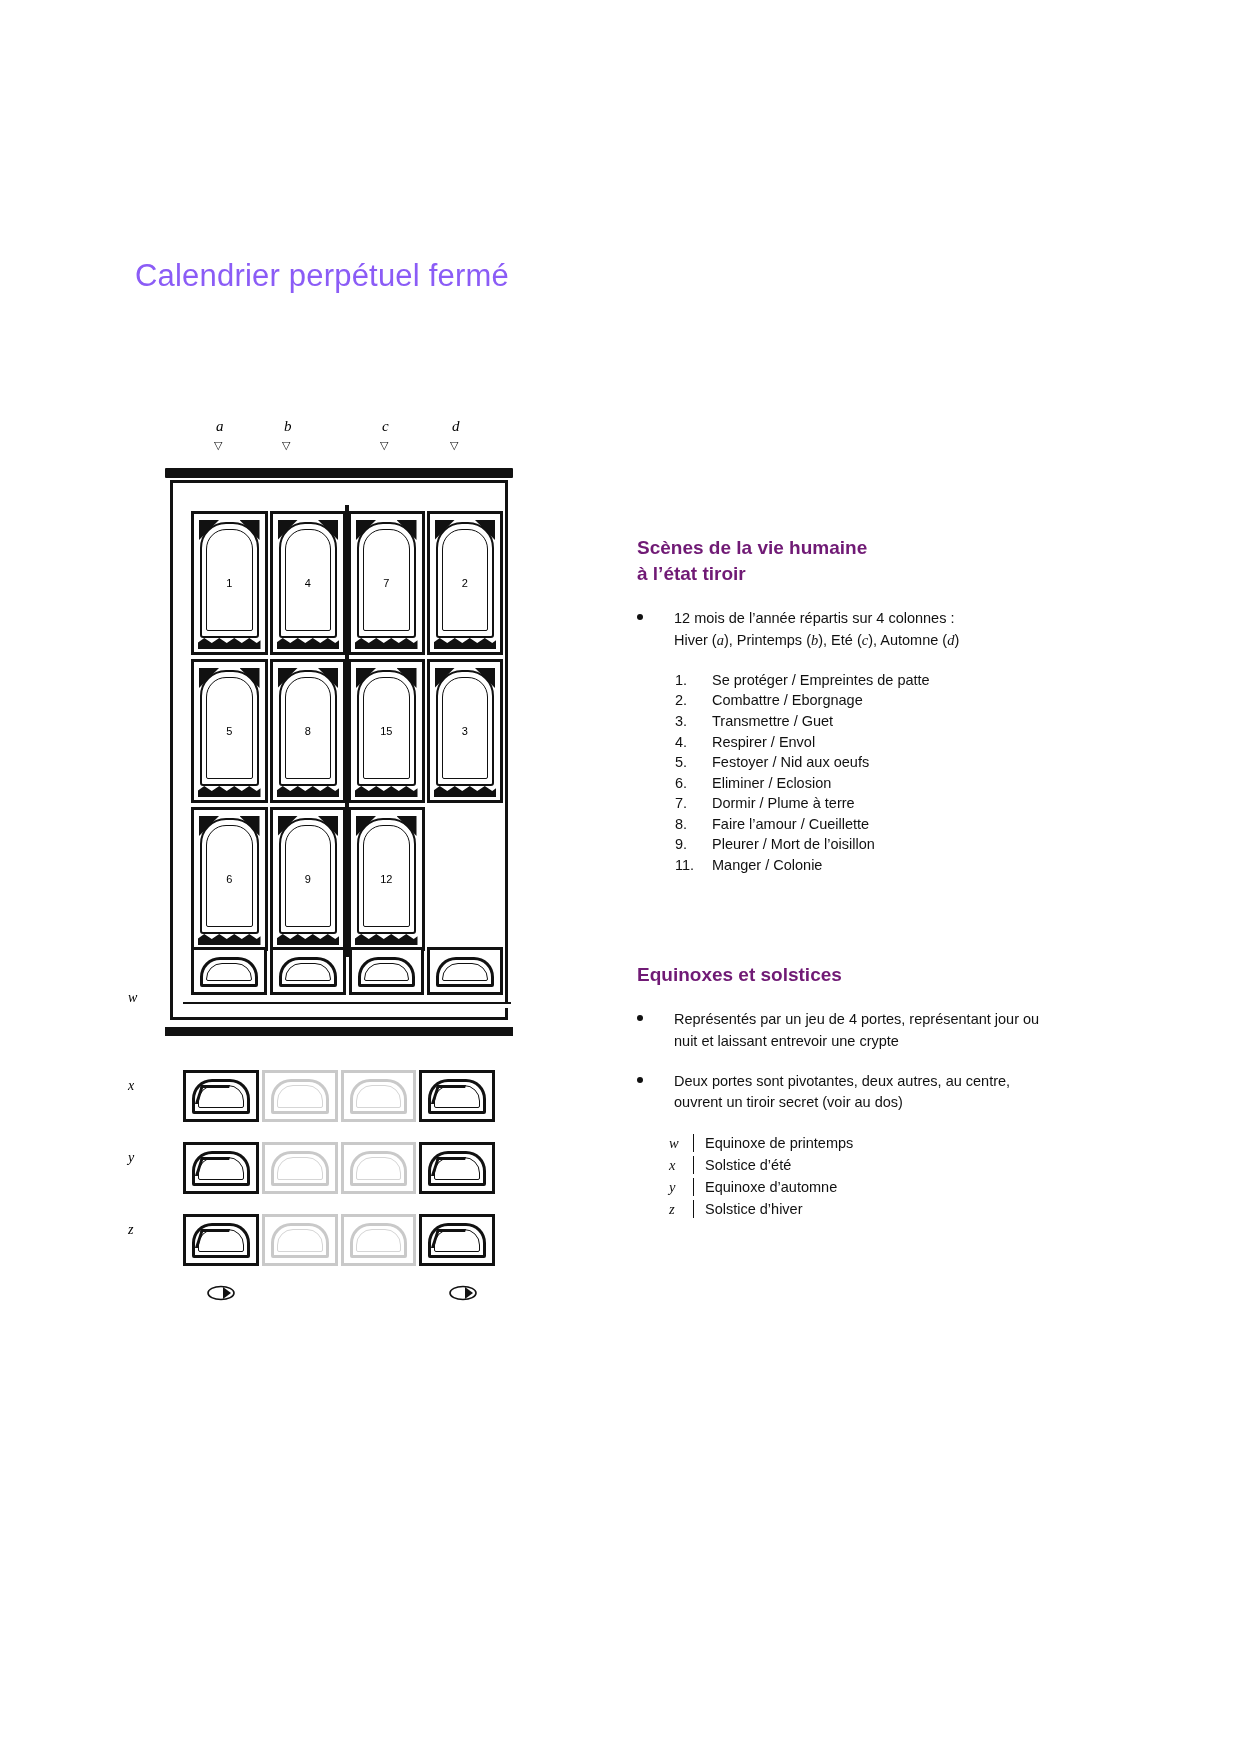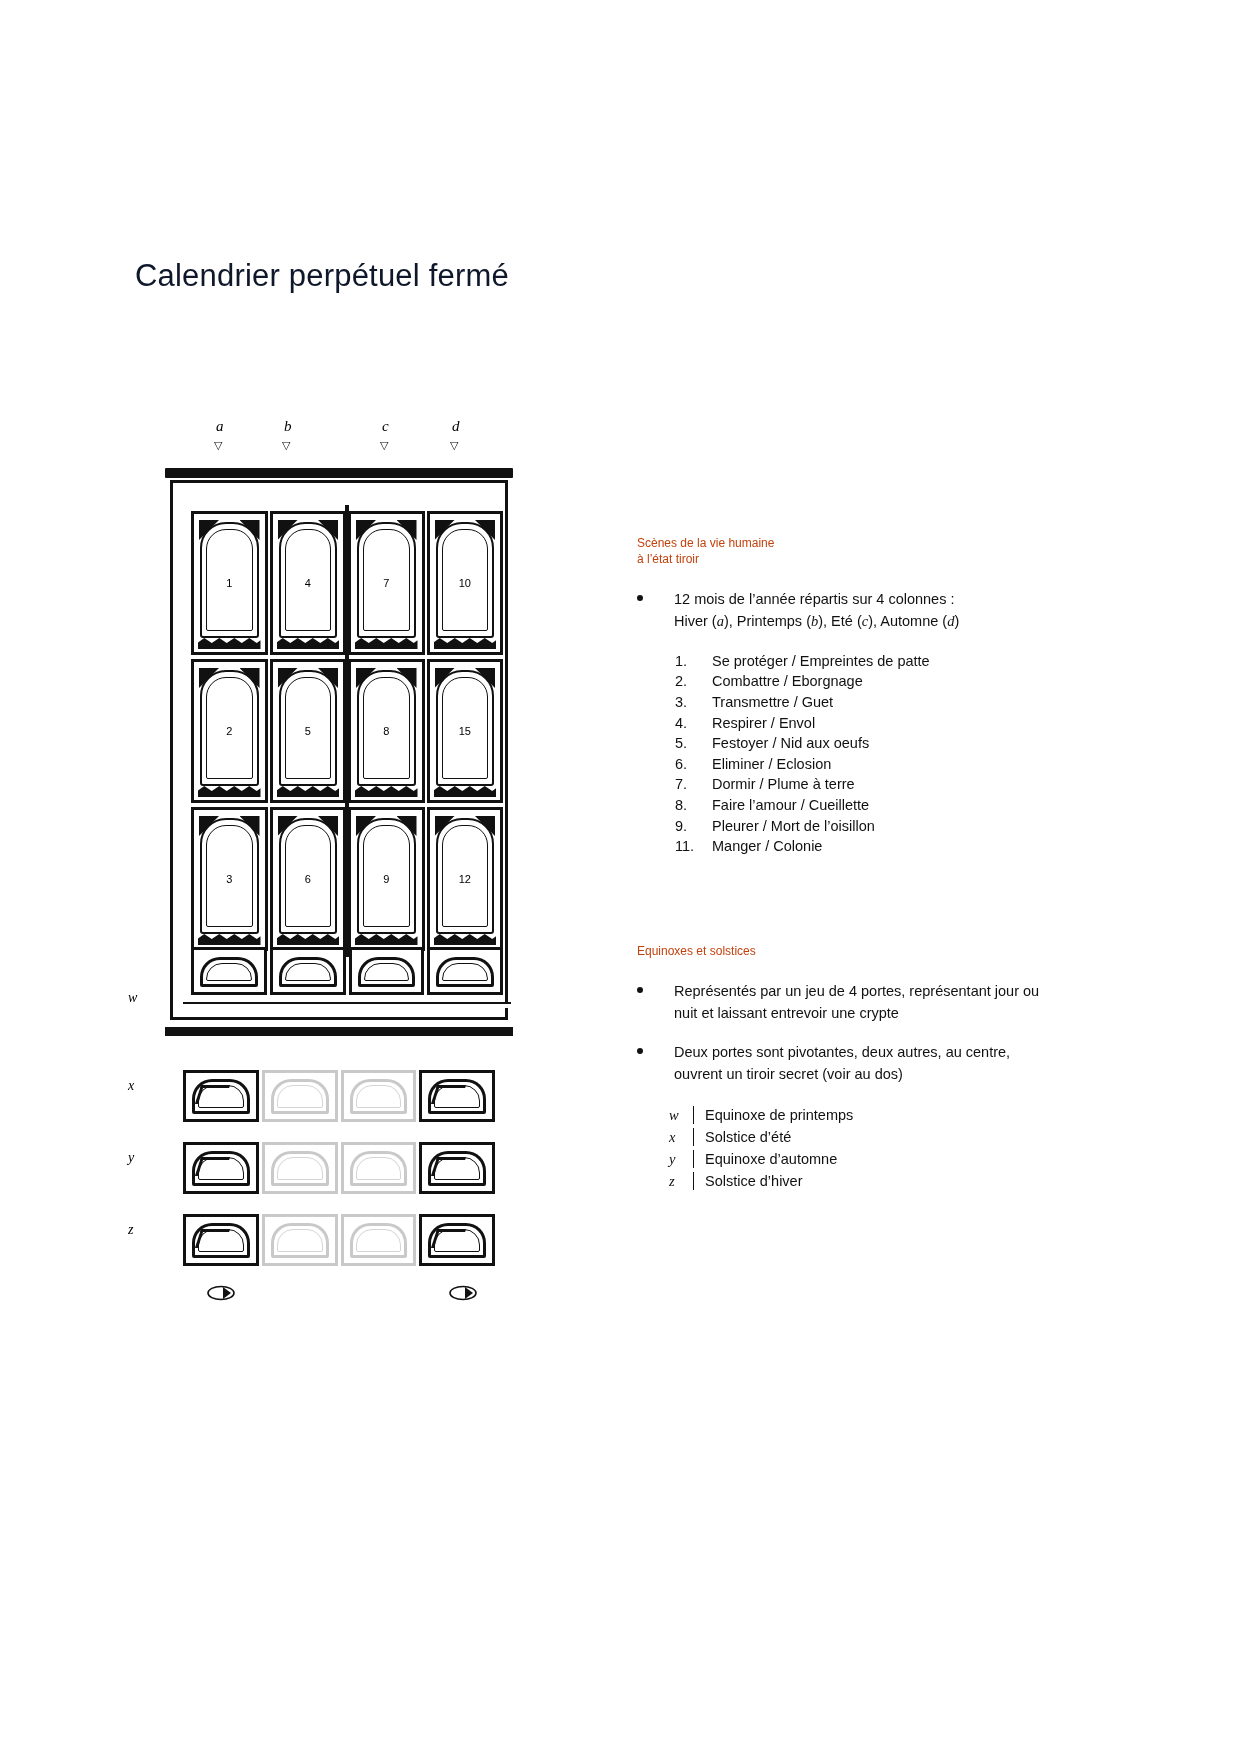--- a/index.html
+++ b/index.html
@@ -17,21 +17,21 @@
   }
 
   
   #page-title {
     position: absolute;
     left: 135px;
     top: 258px;
     font-size: 31px;
     font-weight: 400;
     letter-spacing: 0.2px;
-    color: #0f172a;
+    color: #8b5cf6;
     white-space: nowrap;
   }
 
   
   #diagram {
     position: absolute;
     left: 120px;
     top: 410px;
     width: 420px;
     height: 910px;
@@ -241,24 +241,24 @@
   }
 
   
   #right-col {
     position: absolute;
     left: 637px;
     top: 535px;
     width: 430px;
   }
   .sect-title {
-    font-size: 12px;
-    font-weight: 400;
+    font-size: 19px;
+    font-weight: 700;
     line-height: 1.35;
-    color: #c2410c;
+    color: #701a75;
     margin: 0 0 22px 0;
   }
   .bullet-list { margin: 0; padding: 0; list-style: none; }
   .bullet-item {
     position: relative;
     padding-left: 37px;
     margin-bottom: 18px;
     font-size: 14.5px;
     line-height: 1.5;
     color: #111;
@@ -368,29 +368,20 @@
           <div class="door-num">4</div>
         </div>
         <div class="door-cell">
           <div class="door-inner">
               <div class="door-inner2"></div>
             </div>
           <div class="door-spandrel-l"></div>
           <div class="door-spandrel-r"></div>
           <div class="door-footer"></div>
           <div class="door-num">7</div>
-        </div>
-        <div class="door-cell">
-          <div class="door-inner">
-              <div class="door-inner2"></div>
-            </div>
-          <div class="door-spandrel-l"></div>
-          <div class="door-spandrel-r"></div>
-          <div class="door-footer"></div>
-          <div class="door-num">10</div>
         </div>
 
         <div class="door-cell">
           <div class="door-inner">
               <div class="door-inner2"></div>
             </div>
           <div class="door-spandrel-l"></div>
           <div class="door-spandrel-r"></div>
           <div class="door-footer"></div>
           <div class="door-num">2</div>

